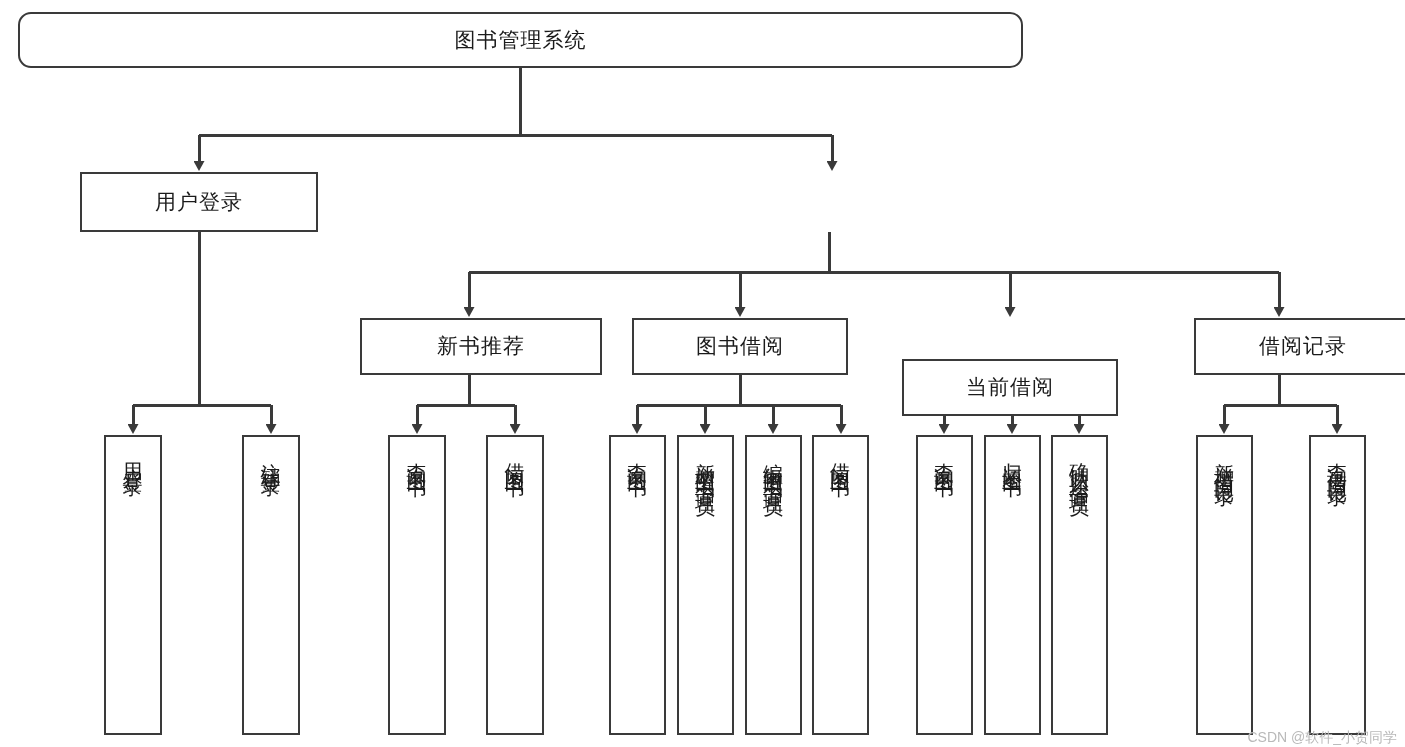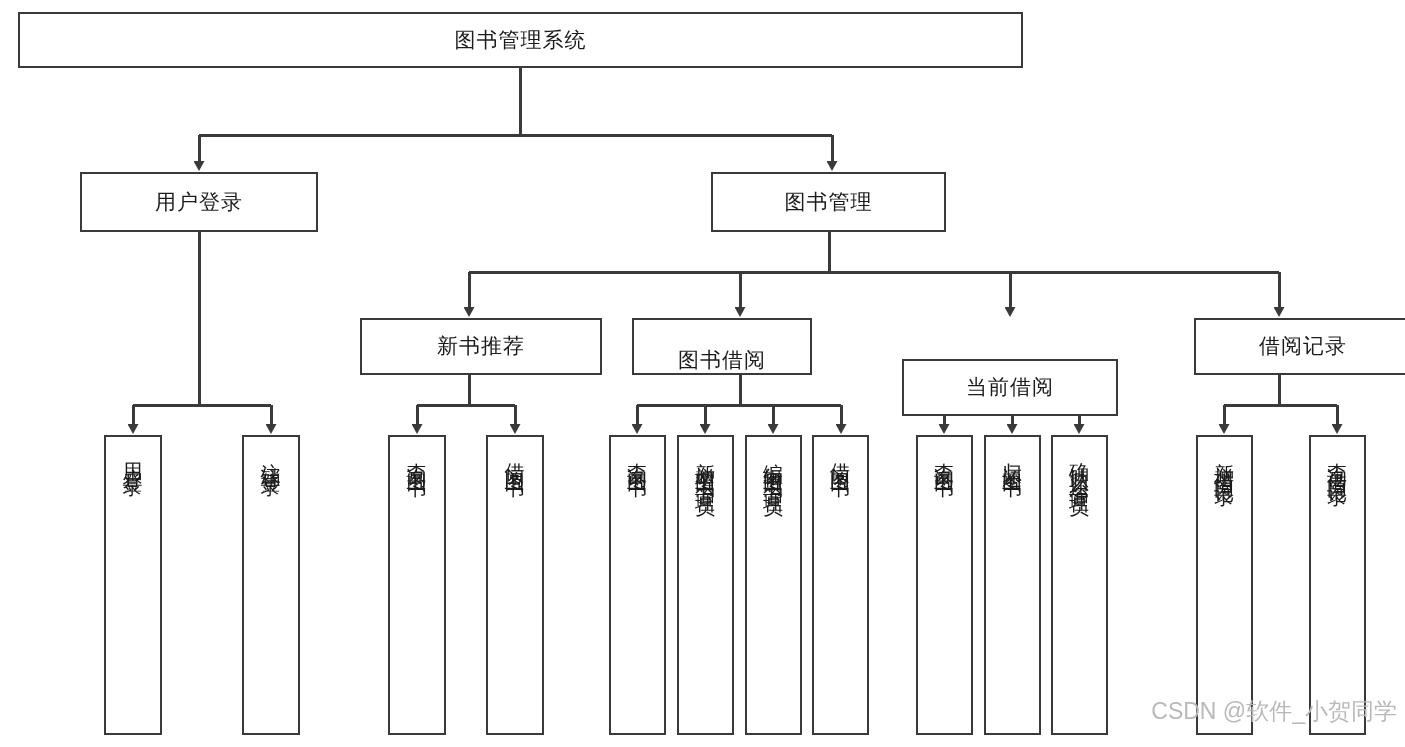--- a/index.html
+++ b/index.html
@@ -57,22 +57,22 @@
   .node.vert .lbl {
     writing-mode: vertical-rl;
     text-orientation: upright;
     font-size: 20px;
     letter-spacing: 5px;
     line-height: 1;
   }
   .watermark {
     position: absolute;
     right: 8px;
-    bottom: 20px;
-    font-size: 23px;
+    bottom: 0;
+    font-size: 14px;
     color: #b9b9b9;
     z-index: 5;
     white-space: nowrap;
     user-select: none;
   }
 </style>
 </head>
 <body>
 
 <div id="canvas">
@@ -120,35 +120,32 @@
       <path d="M1012,405 L1012,425" marker-end="url(#arrow)"></path>
       <path d="M1079,405 L1079,425" marker-end="url(#arrow)"></path>
 
       <path d="M1279,375 L1279,405"></path>
       <path d="M1224,405 L1337,405"></path>
       <path d="M1224,405 L1224,425" marker-end="url(#arrow)"></path>
       <path d="M1337,405 L1337,425" marker-end="url(#arrow)"></path>
     </g>
   </svg>
 
-  <div class="node horiz root" style="left: 18px; top: 12px; width: 1005px; height: 56px; border-color: rgb(58, 58, 58); color: rgb(27, 27, 27); background: rgb(255, 255, 255);">
+  <div class="node horiz root" style="left: 18px; top: 12px; width: 1005px; height: 56px; border-color: rgb(58, 58, 58); color: rgb(27, 27, 27); background: rgb(255, 255, 255); border-radius: 13px;">
     <span class="lbl">图书管理系统</span>
   </div>
 
   <div class="node horiz" style="left: 80px; top: 172px; width: 238px; height: 60px; border-color: rgb(58, 58, 58); color: rgb(27, 27, 27); background: rgb(255, 255, 255);">
     <span class="lbl">用户登录</span>
   </div>
-  <div class="node horiz" style="left: 711px; top: 172px; width: 235px; height: 60px; border-color: rgb(58, 58, 58); color: rgb(27, 27, 27); background: rgb(255, 255, 255);">
-    <span class="lbl">图书管理</span>
-  </div>
 
   <div class="node horiz" style="left: 360px; top: 318px; width: 242px; height: 57px; border-color: rgb(58, 58, 58); color: rgb(27, 27, 27); background: rgb(255, 255, 255);">
     <span class="lbl">新书推荐</span>
   </div>
-  <div class="node horiz" style="left: 632px; top: 318px; width: 180px; height: 57px; border-color: rgb(58, 58, 58); color: rgb(27, 27, 27); background: rgb(255, 255, 255); align-items: flex-end;">
+  <div class="node horiz" style="left: 632px; top: 318px; width: 216px; height: 57px; border-color: rgb(58, 58, 58); color: rgb(27, 27, 27); background: rgb(255, 255, 255);">
     <span class="lbl">图书借阅</span>
   </div>
   <div class="node horiz" style="left: 902px; top: 318px; width: 216px; height: 57px; border-color: rgb(58, 58, 58); color: rgb(27, 27, 27); background: rgb(255, 255, 255); margin-top: 41px;">
     <span class="lbl">当前借阅</span>
   </div>
   <div class="node horiz" style="left: 1170px; top: 318px; width: 218px; height: 57px; border-color: rgb(58, 58, 58); color: rgb(27, 27, 27); background: rgb(255, 255, 255); margin-left: 24px;">
     <span class="lbl">借阅记录</span>
   </div>
 
   <div class="node vert" style="left: 104px; top: 435px; width: 58px; height: 300px; border-color: rgb(58, 58, 58); color: rgb(27, 27, 27); background: rgb(255, 255, 255);">

